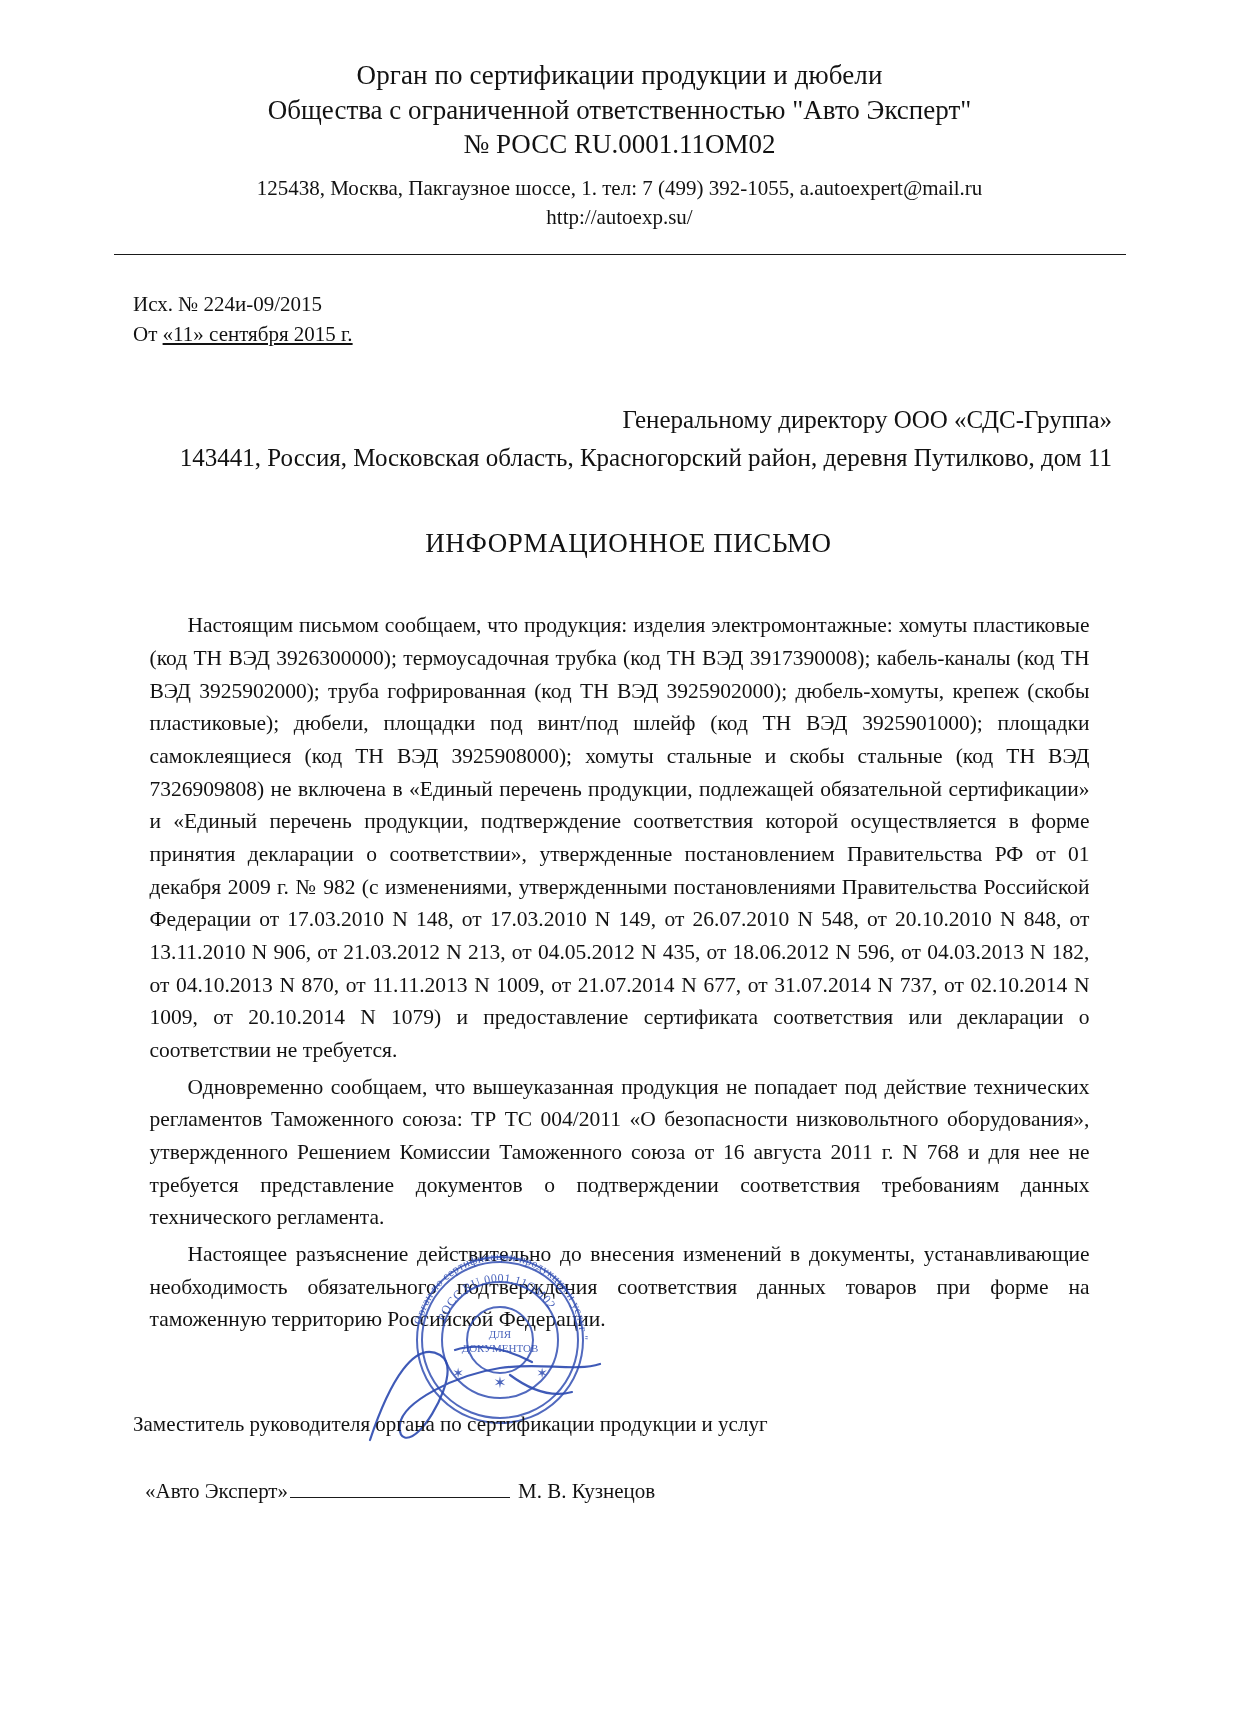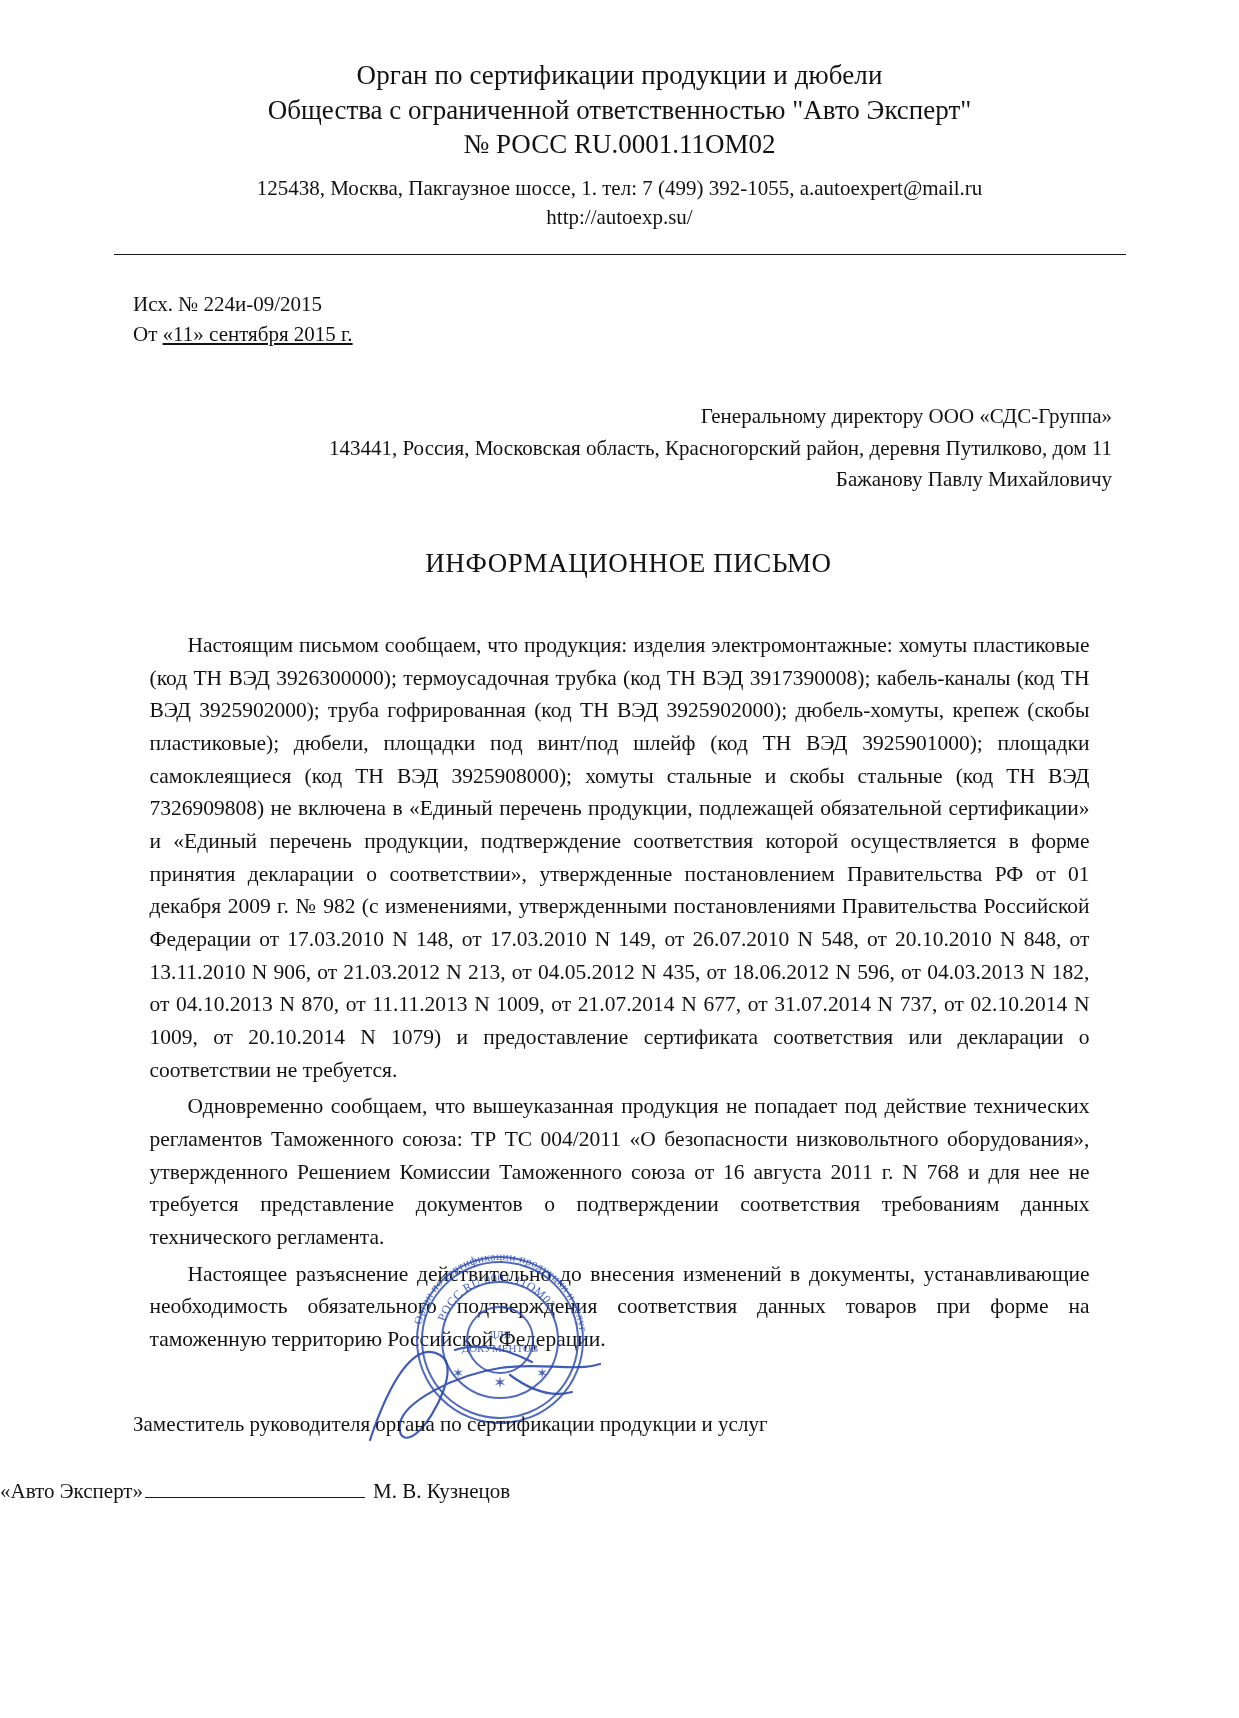--- a/index.html
+++ b/index.html
@@ -60,21 +60,21 @@
   }
   .refblock .underline {
     text-decoration: underline;
     margin-top: 38px;
   }
   
   .addressee {
     margin-top: 52px;
     text-align: right;
     padding-right: 127px;
-    font-size: 21px;
+    font-size: 25px;
     line-height: 1.5;
   }
   .addressee .a2 {
     white-space: nowrap;
   }
   
   .doc-title {
     margin-top: 52px;
     text-align: center;
     font-size: 27px;
@@ -101,20 +101,21 @@
     position: absolute;
     left: 0;
     right: 0;
     top: 1412px;
   }
   .sign-line1 {
     margin-left: 133px;
     font-size: 21px;
   }
   .sign-line2 {
+    margin-left: 145px;
     margin-top: 42px;
     font-size: 21px;
     display: flex;
     align-items: flex-end;
   }
   .sign-line2 .org {
     white-space: nowrap;
   }
   .sign-line2 .dots {
     display: inline-block;
@@ -159,21 +160,20 @@
   <div class="rule"></div>
 
   <div class="refblock">
     <div>Исх. № 224и-09/2015</div>
     <div><span>От </span><span class="underline">«11» сентября 2015 г.</span></div>
   </div>
 
   <div class="addressee">
     <div>Генеральному директору ООО «СДС-Группа»</div>
     <div class="a2">143441, Россия, Московская область, Красногорский район, деревня Путилково, дом 11</div>
-    <div>Бажанову Павлу Михайловичу</div>
   </div>
 
   <div class="doc-title">ИНФОРМАЦИОННОЕ ПИСЬМО</div>
 
   <div class="body-text">
     <p>Настоящим письмом сообщаем, что продукция: изделия электромонтажные: хомуты пластиковые (код ТН ВЭД 3926300000); термоусадочная трубка (код ТН ВЭД 3917390008); кабель-каналы (код ТН ВЭД 3925902000); труба гофрированная (код ТН ВЭД 3925902000); дюбель-хомуты, крепеж (скобы пластиковые); дюбели, площадки под винт/под шлейф (код ТН ВЭД 3925901000); площадки самоклеящиеся (код ТН ВЭД 3925908000); хомуты стальные и скобы стальные (код ТН ВЭД 7326909808) не включена в «Единый перечень продукции, подлежащей обязательной сертификации» и «Единый перечень продукции, подтверждение соответствия которой осуществляется в форме принятия декларации о соответствии», утвержденные постановлением Правительства РФ от 01 декабря 2009 г. № 982 (с изменениями, утвержденными постановлениями Правительства Российской Федерации от 17.03.2010 N 148, от 17.03.2010 N 149, от 26.07.2010 N 548, от 20.10.2010 N 848, от 13.11.2010 N 906, от 21.03.2012 N 213, от 04.05.2012 N 435, от 18.06.2012 N 596, от 04.03.2013 N 182, от 04.10.2013 N 870, от 11.11.2013 N 1009, от 21.07.2014 N 677, от 31.07.2014 N 737, от 02.10.2014 N 1009, от 20.10.2014 N 1079) и предоставление сертификата соответствия или декларации о соответствии не требуется.</p>
     <p>Одновременно сообщаем, что вышеуказанная продукция не попадает под действие технических регламентов Таможенного союза: ТР ТС 004/2011 «О безопасности низковольтного оборудования», утвержденного Решением Комиссии Таможенного союза от 16 августа 2011 г. N 768 и для нее не требуется представление документов о подтверждении соответствия требованиям данных  технического регламента.</p>
     <p>Настоящее разъяснение действительно до внесения изменений в документы, устанавливающие необходимость обязательного подтверждения соответствия данных товаров при форме на таможенную территорию Российской Федерации.</p>
   </div>
 

